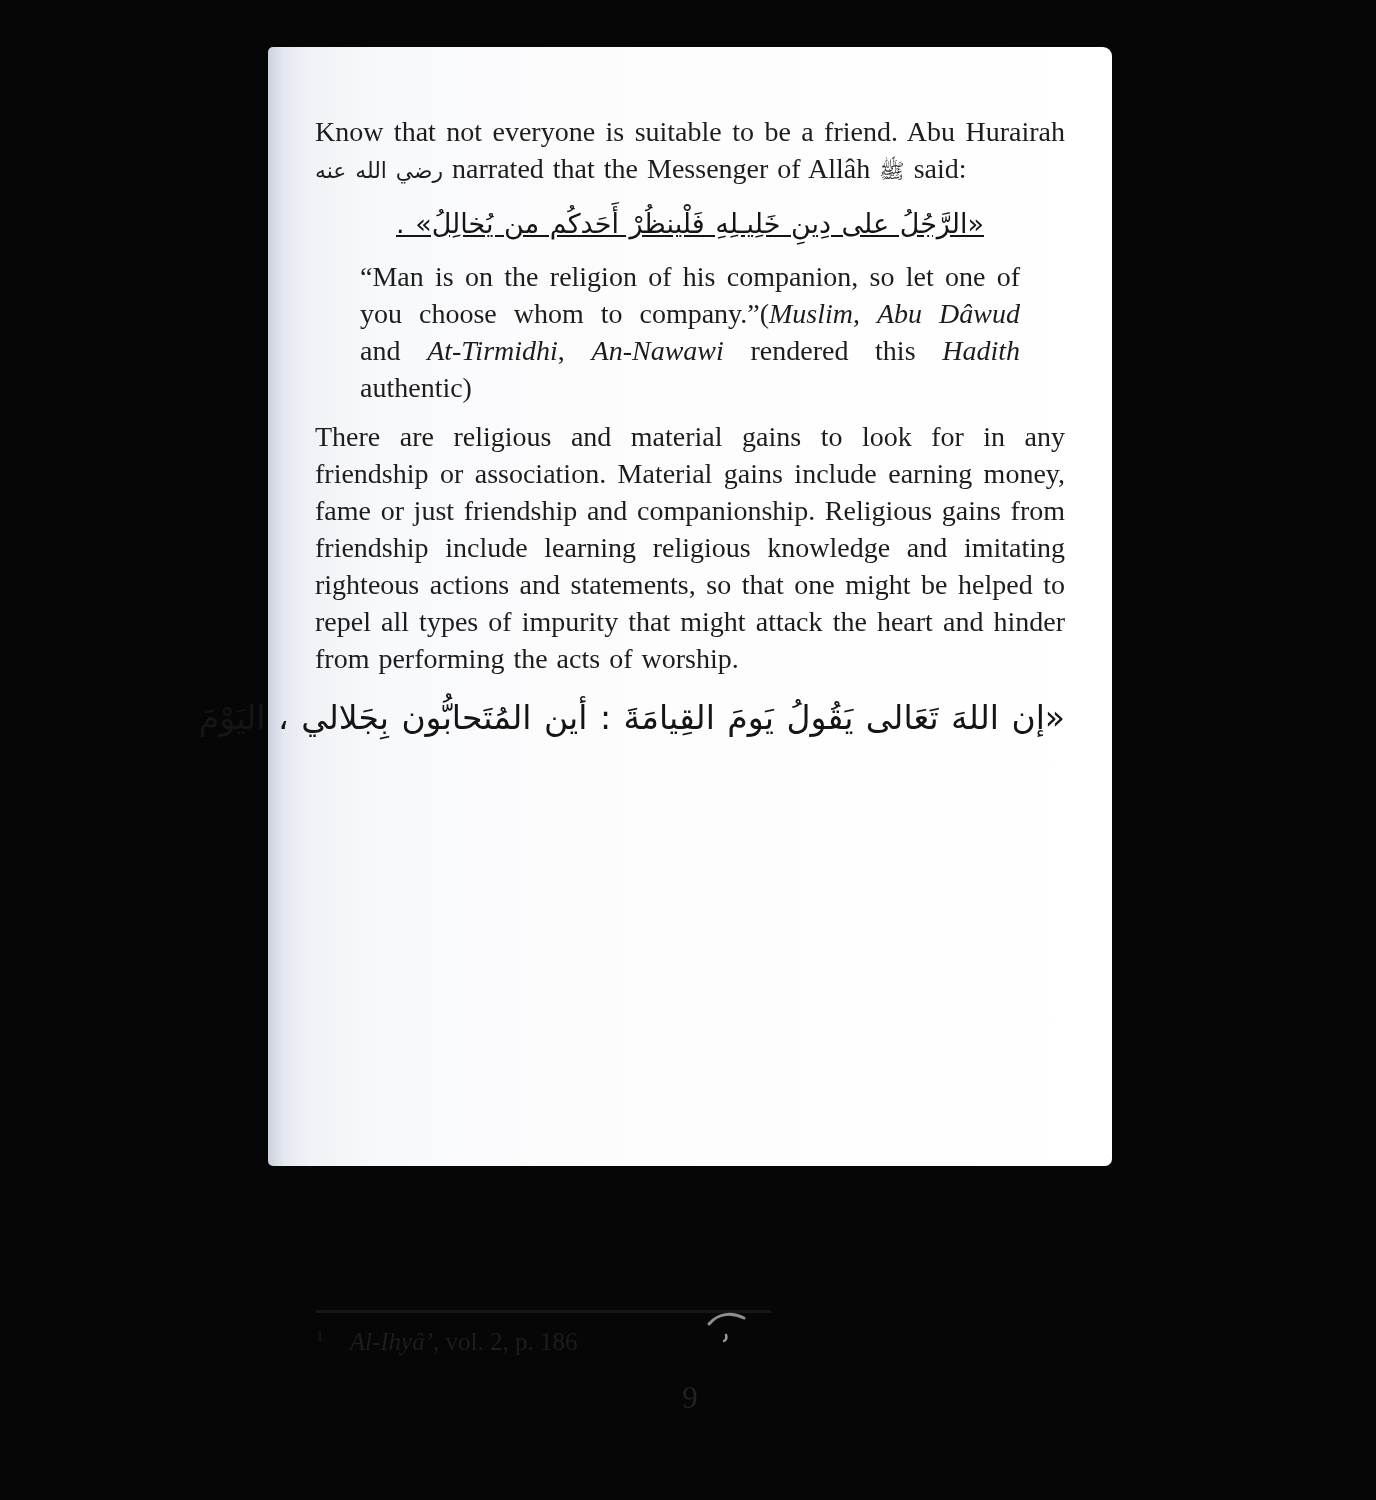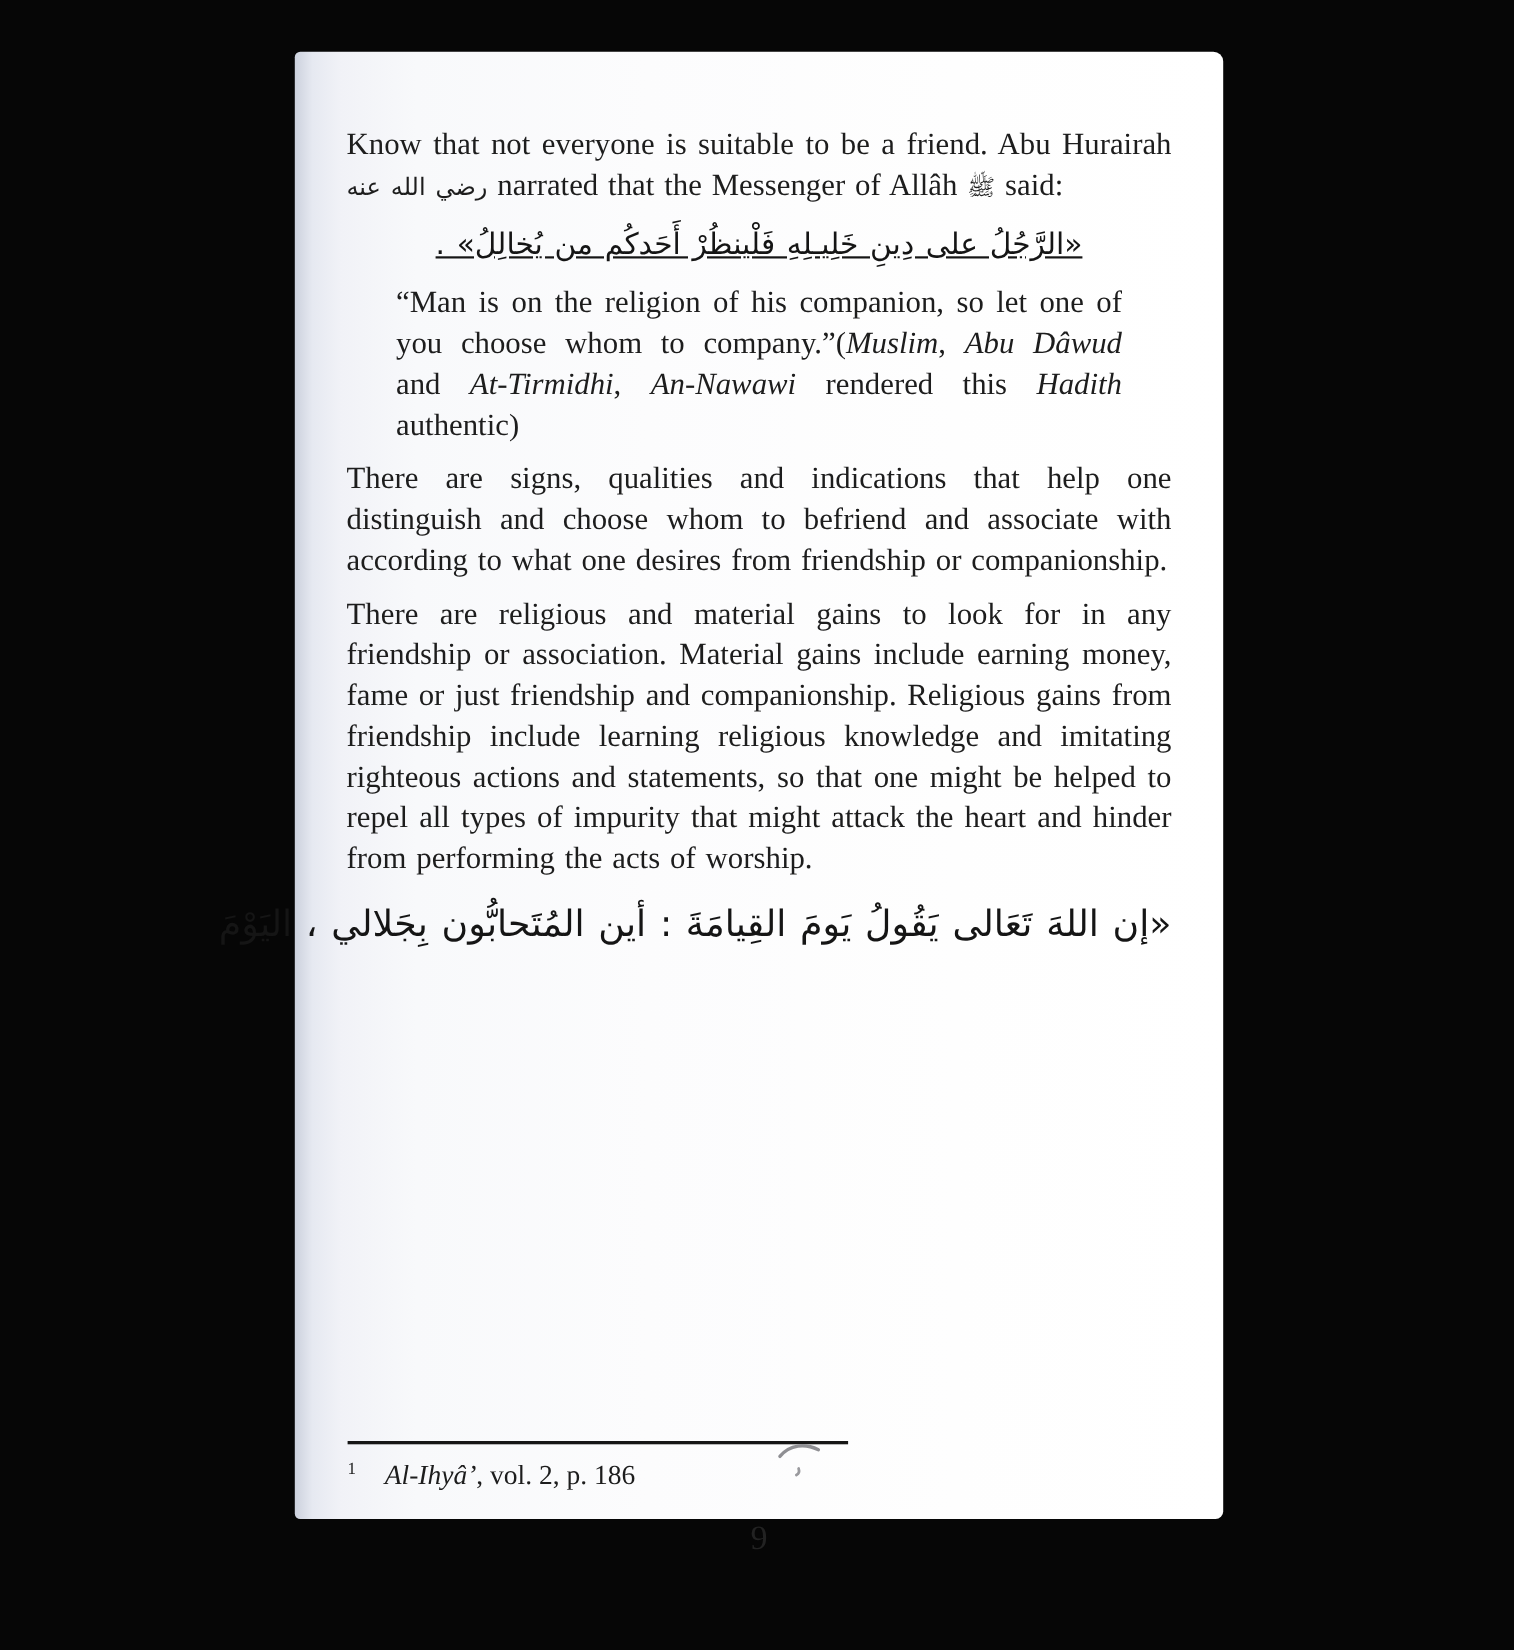--- a/index.html
+++ b/index.html
@@ -3,21 +3,21 @@
 <meta charset="utf-8">
 <style>
   html,body{margin:0;padding:0;}
   body{
     width:1376px;height:1500px;position:relative;overflow:hidden;
     background:#060606;
     font-family:"Liberation Serif", serif;
   }
   .scan{position:absolute;inset:0;background:#060606;}
   .page{
-    position:absolute;left:268px;top:47px;width:844px;height:1334px;
+    position:absolute;left:268px;top:47px;width:844px;height:1119px;
     background:linear-gradient(90deg,#ccd1dd 0px,#e6e9f1 16px,#f1f2f7 42px,#f8f9fb 110px,#fcfcfd 320px,#fefefe 600px,#ffffff 844px);
     border-radius:5px 9px 7px 5px;
   }
   .content{
     position:absolute;left:47px;top:66px;width:750px;
     color:#1d1d1d;font-size:28px;line-height:37px;
     text-align:justify;word-spacing:2px;
   }
   .content p{margin:0 0 12px 0;}
   .quote{margin:4px 45px 12px 45px !important;}
@@ -52,21 +52,20 @@
   <div class="page">
 
     <div class="content">
 
       <p><span>Know that not everyone is suitable to be a friend. Abu Hurairah </span><span class="s-ar">رضي الله عنه</span><span> narrated that the Messenger of Allâh </span><span class="s-saw">ﷺ</span><span> said:</span></p>
 
       <div class="arabic arabic-center" dir="rtl">«الرَّجُلُ على دِينِ خَلِيـلِهِ فَلْينظُرْ أَحَدكُم من يُخالِلُ» .</div>
 
       <p class="quote"><span>“Man is on the religion of his companion, so let one of you choose whom to company.”(</span><span class="s-i">Muslim</span><span>, </span><span class="s-i">Abu Dâwud</span><span> and </span><span class="s-i">At-Tirmidhi</span><span>, </span><span class="s-i">An-Nawawi</span><span> rendered this </span><span class="s-i">Hadith</span><span> authentic)</span></p>
 
-      <p>There are signs, qualities and indications that help one distinguish and choose whom to befriend and associate with according to what one desires from friendship or companionship.</p>
 
       <p>There are religious and material gains to look for in any friendship or association. Material gains include earning money, fame or just friendship and companionship. Religious gains from friendship include learning religious knowledge and imitating righteous actions and statements, so that one might be helped to repel all types of impurity that might attack the heart and hinder from performing the acts of worship.</p>
 
 
 
       <div class="arabic arabic-block" dir="rtl">
         <div>«إن اللهَ تَعَالى يَقُولُ يَومَ القِيامَةَ : أين المُتَحابُّون بِجَلالي ، اليَوْمَ</div>
       </div>
 
     </div>

